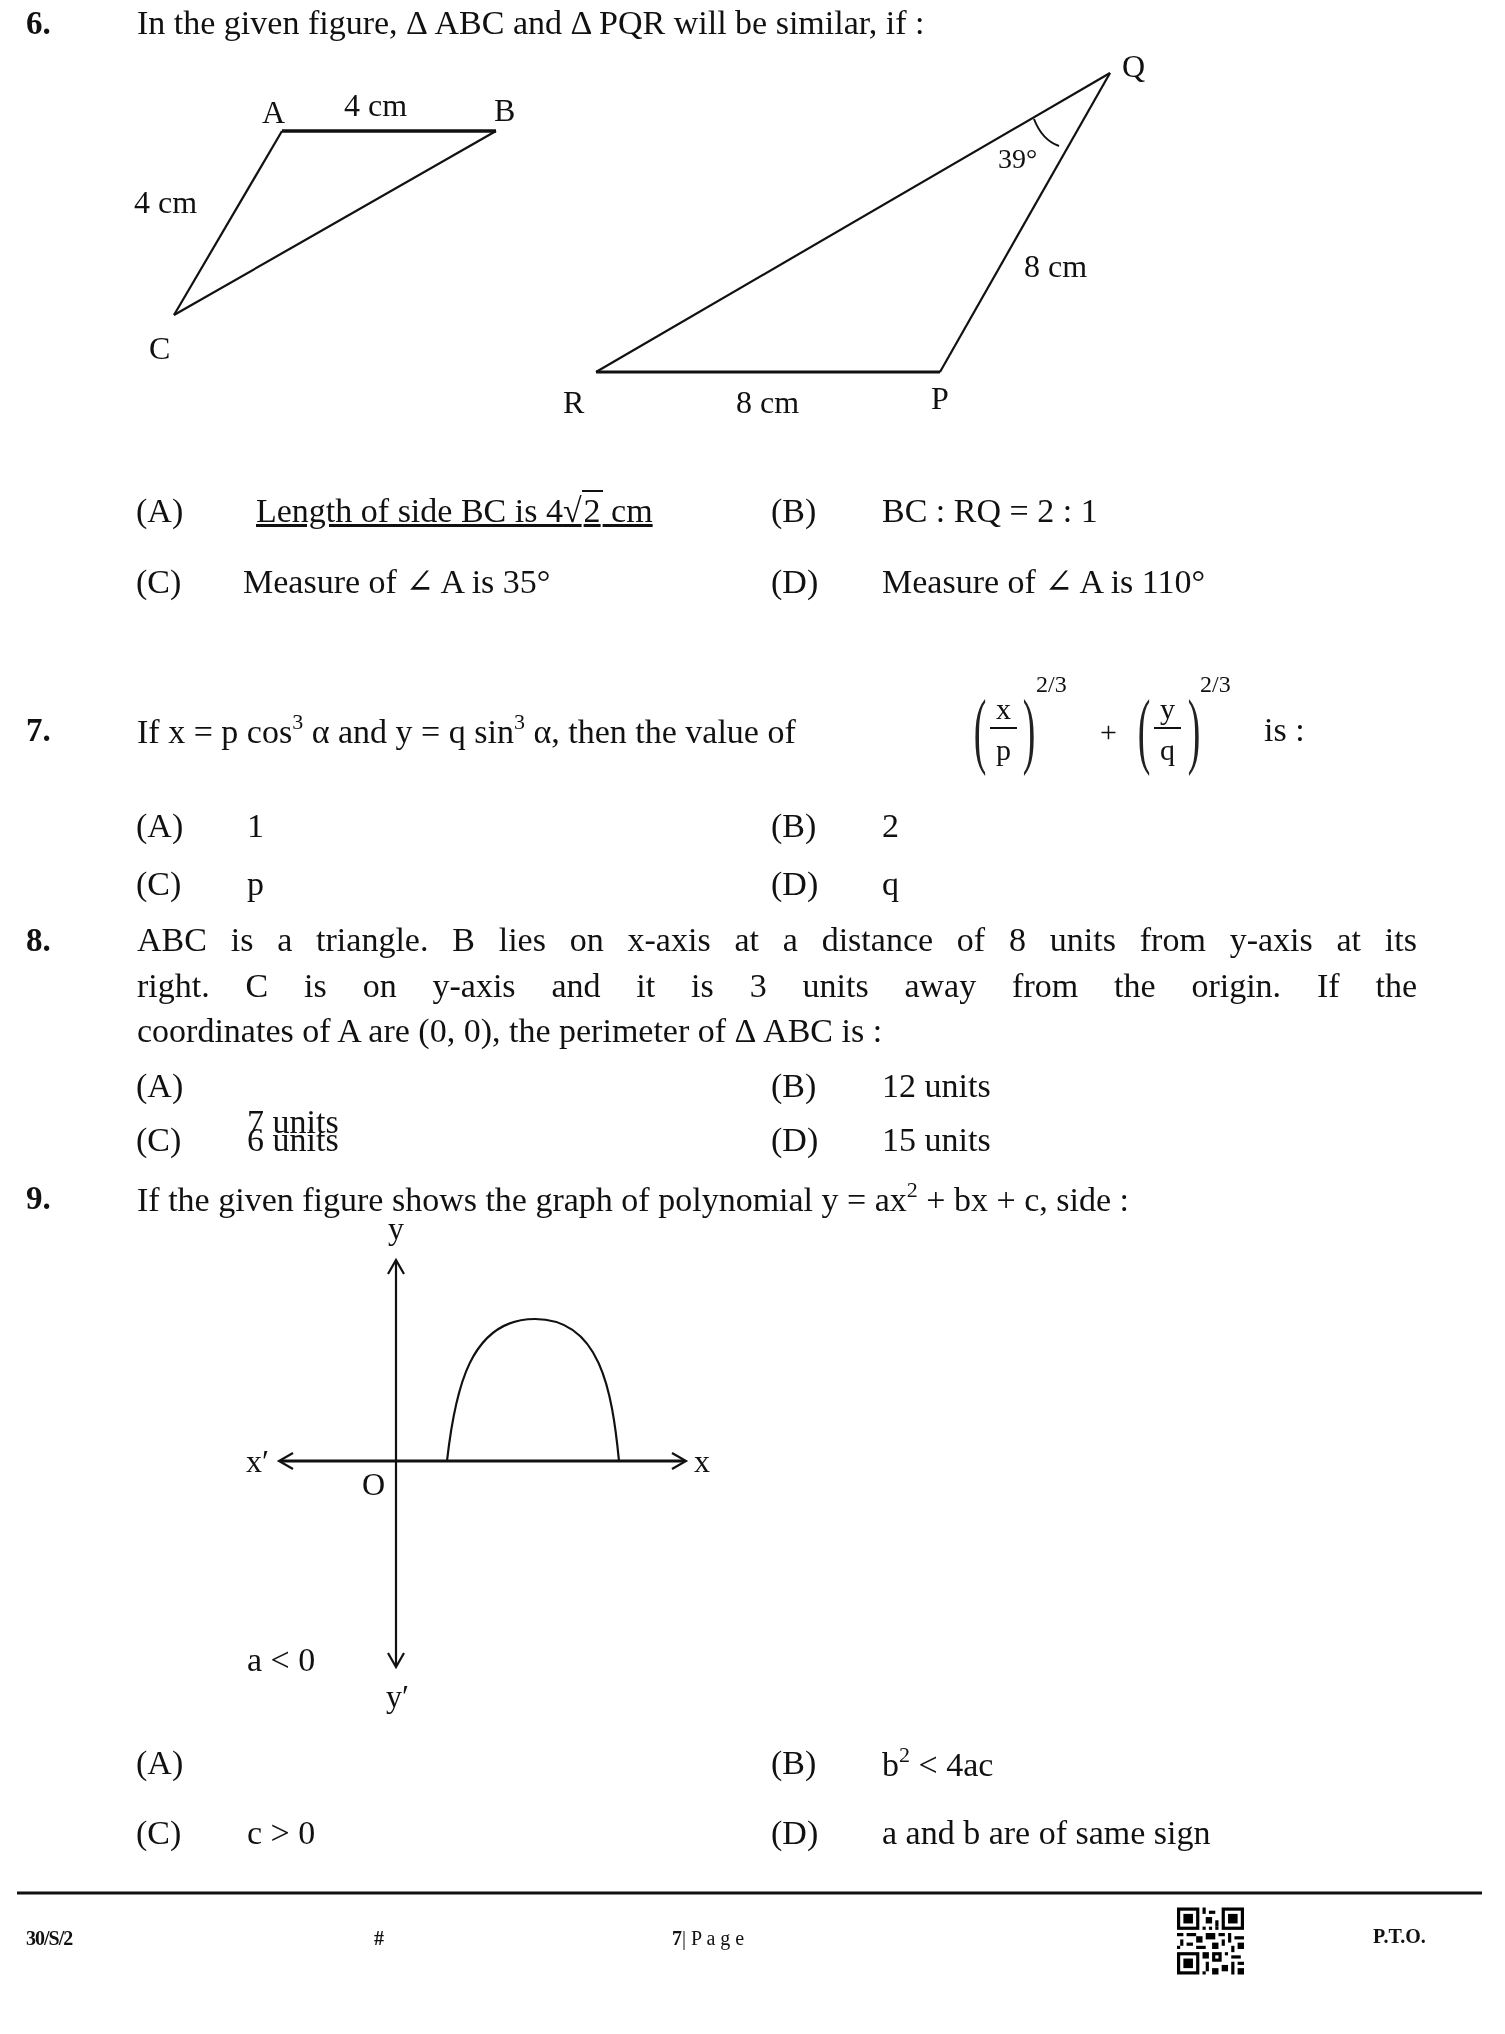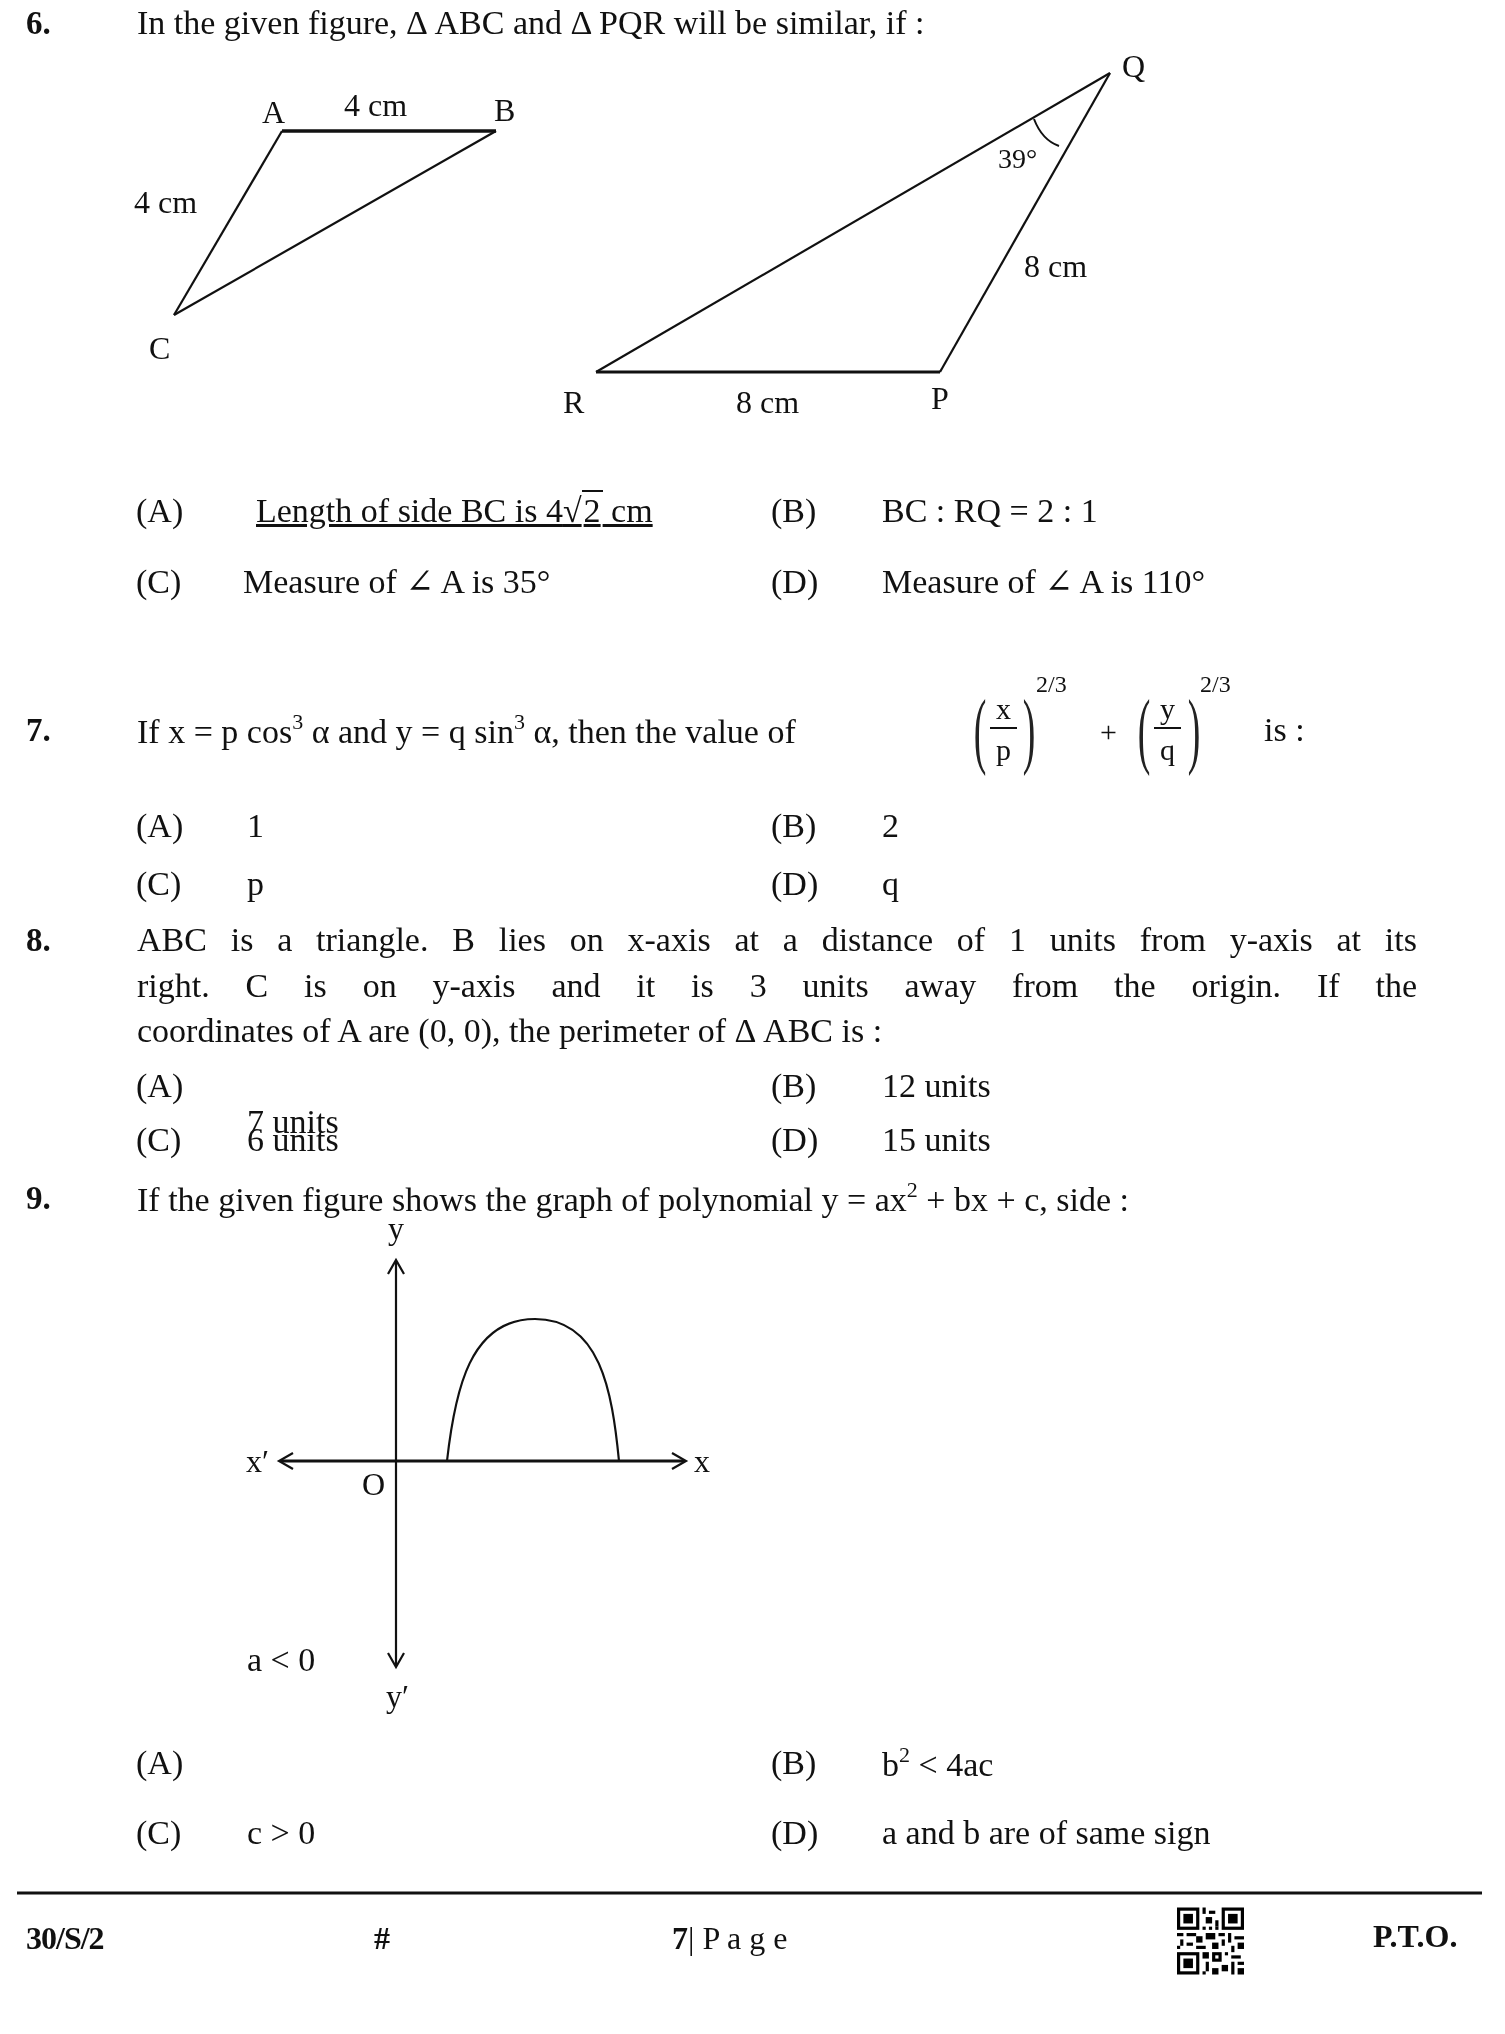--- a/index.html
+++ b/index.html
@@ -9,21 +9,21 @@
   .t { font-size: 34px; transform: translateY(-50%); }
   .qn { font-weight: bold; font-size: 33px; }
   .lbl { font-size: 32px; }
   .sup { font-size: 22px; vertical-align: 14px; }
   .just { width: 1280px; text-align: justify; text-align-last: justify; white-space: normal; }
   svg { position: absolute; left: 0; top: 0; }
   .frac { display: inline-flex; flex-direction: column; align-items: center; font-size: 30px; vertical-align: middle; }
   .frac .num { border-bottom: 2px solid #111; padding: 0 6px 2px 6px; line-height: 1.1; }
   .frac .den { padding-top: 4px; line-height: 1.1; }
   .paren { font-size: 84px; font-weight: 100; transform: scaleX(0.45); display: inline-block; vertical-align: middle; line-height: 1; color:#222; }
-  .footer { font-size: 32px; }
+  .footer { font-size: 20px; }
   .bold { font-weight: bold; }
   .sqrt-bar { border-top: 2px solid #111; padding: 0 2px; }
   .qr { position:absolute; left:1177px; top:1907px; width:67px; height:68px; }
 </style>
 </head>
 <body>
 
 <svg width="1505" height="2034">
 
   <g stroke="#111" fill="none" stroke-linejoin="round">
@@ -112,21 +112,21 @@
 <div class="abs t" style="left:136px; top:826px;">(A)</div>
 <div class="abs t" style="left:247px; top:826px;">1</div>
 <div class="abs t" style="left:771px; top:826px;">(B)</div>
 <div class="abs t" style="left:882px; top:826px;">2</div>
 <div class="abs t" style="left:136px; top:884px;">(C)</div>
 <div class="abs t" style="left:247px; top:884px;">p</div>
 <div class="abs t" style="left:771px; top:884px;">(D)</div>
 <div class="abs t" style="left:882px; top:884px;">q</div>
 
 <div class="abs t qn" style="left:26px; top:940px;">8.</div>
-<div class="abs t just" style="left:137px; top:940px;">ABC is a triangle. B lies on x-axis at a distance of 1 units from y-axis at its</div>
+<div class="abs t just" style="left:137px; top:940px;">ABC is a triangle. B lies on x-axis at a distance of 8 units from y-axis at its</div>
 <div class="abs t just" style="left:137px; top:986px;">right. C is on y-axis and it is 3 units away from the origin. If the</div>
 <div class="abs t" style="left:137px; top:1031px;">coordinates of A are (0, 0), the perimeter of Δ ABC is :</div>
 
 <div class="abs t" style="left:136px; top:1086px;">(A)</div>
 <div class="abs t" style="left:247px; top:1086px;margin-top:36px;">7 units</div>
 <div class="abs t" style="left:771px; top:1086px;">(B)</div>
 <div class="abs t" style="left:882px; top:1086px;">12 units</div>
 <div class="abs t" style="left:136px; top:1140px;">(C)</div>
 <div class="abs t" style="left:247px; top:1140px;">6 units</div>
 <div class="abs t" style="left:771px; top:1140px;">(D)</div>

